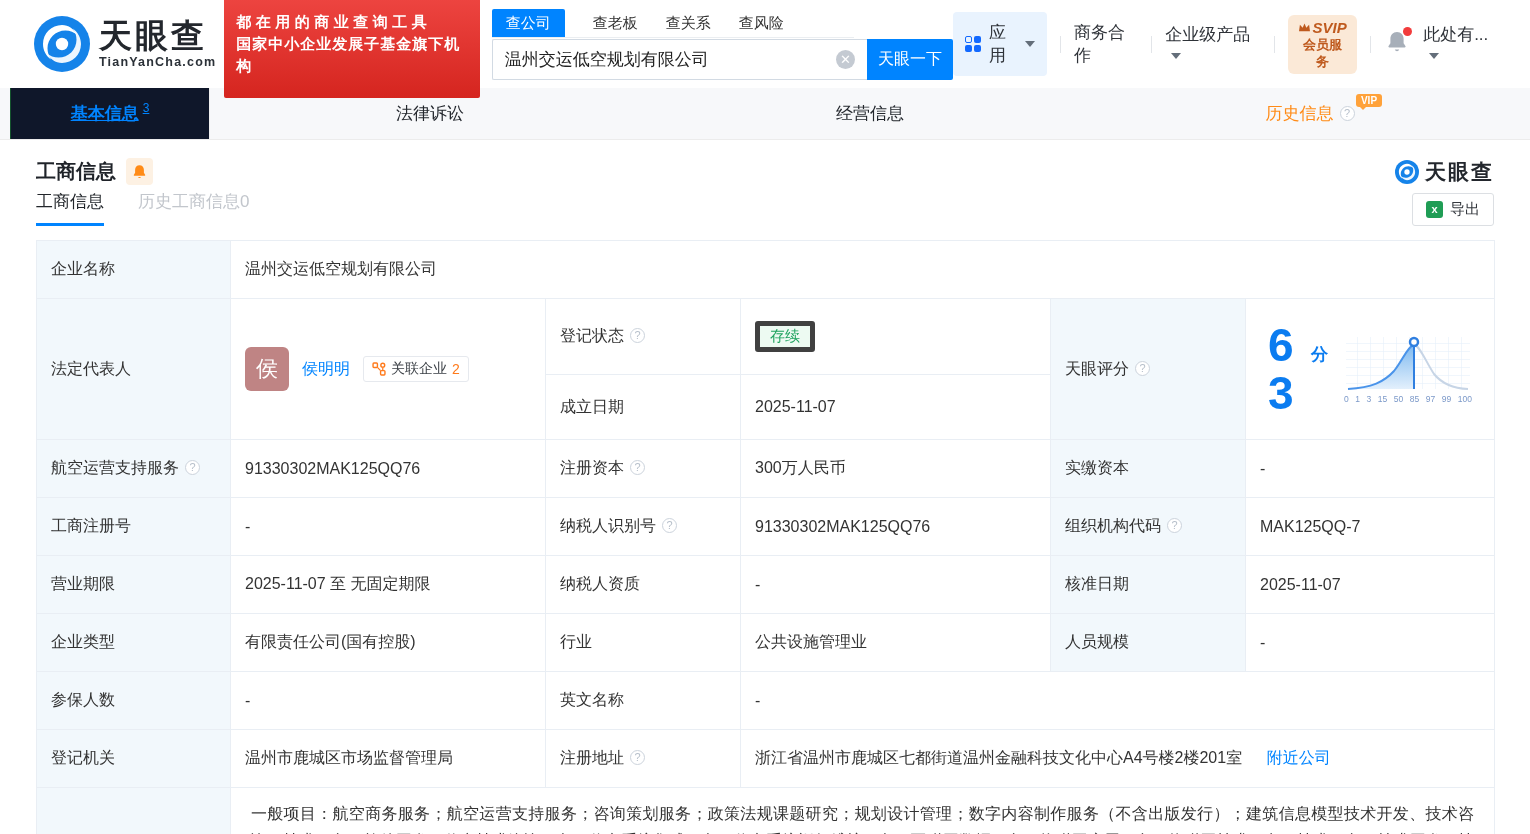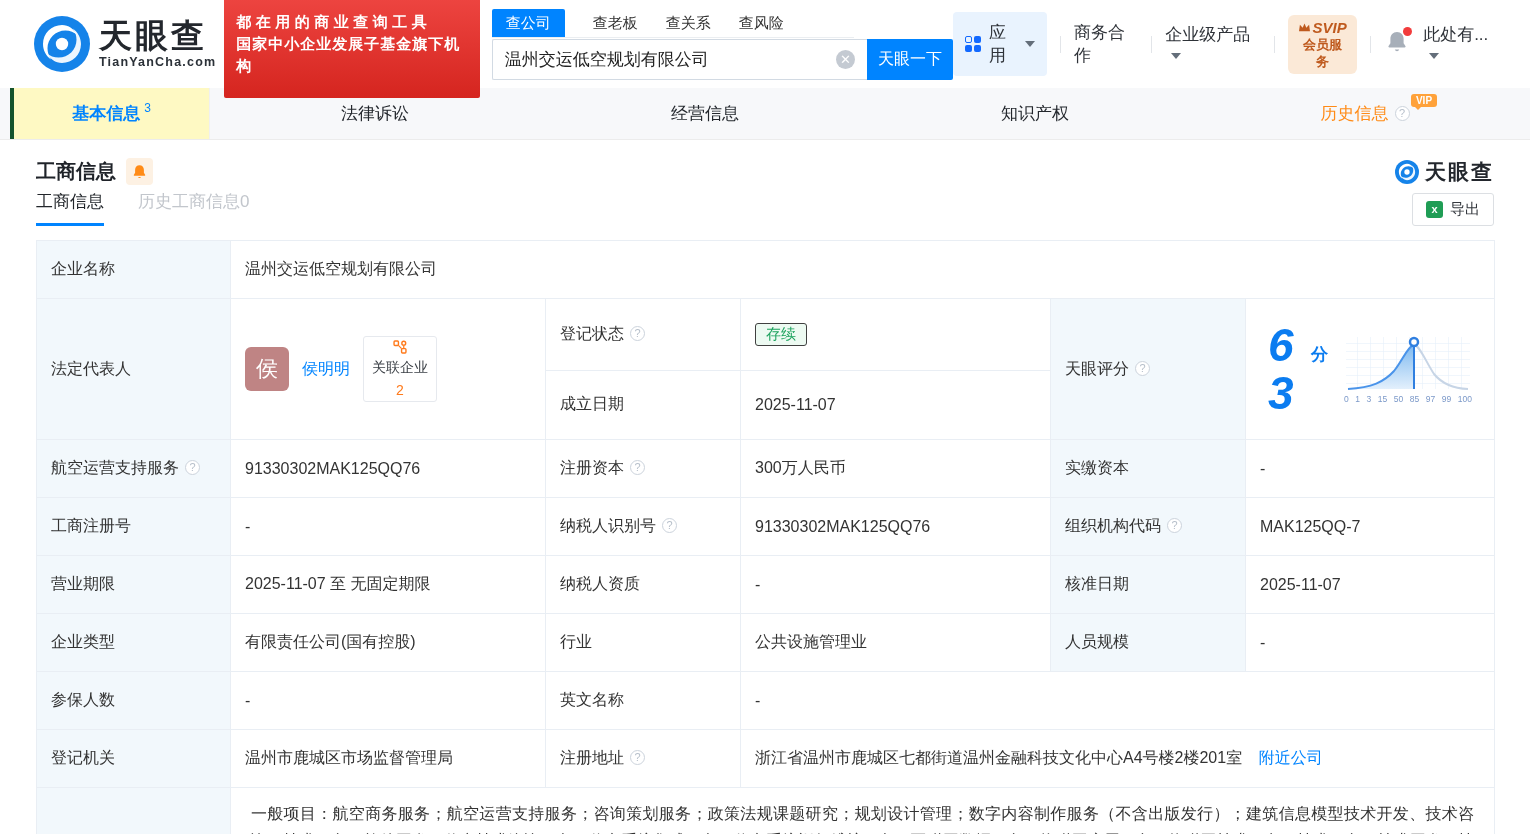--- a/index.html
+++ b/index.html
@@ -44,22 +44,22 @@
     color:#bf5a1e; font-weight:bold; line-height:17px; cursor:pointer; }
   .svip .s1 { font-style:italic; font-size:15px; display:flex; align-items:center; gap:1px; justify-content:center; }
   .svip .s2 { font-size:13px; }
   .bell-wrap { position:relative; cursor:pointer; margin:0 2px; }
   .red-dot { position:absolute; top:-3px; right:-4px; width:9px; height:9px; border-radius:50%; background:#f23c3c; }
 
   
   .main-tabs { display:flex; height:52px; background:#f7f8fa; border-bottom:1px solid #ececec; padding-left:10px; }
   .mtab { flex:1; display:flex; align-items:center; justify-content:center; font-size:17px;
     color:#23272d; cursor:pointer; position:relative; }
-  .mtab.active { flex:0 0 200px; background:#fef9c3; color:#0084ff; font-weight:bold;
-    border-left:4px solid #14532d; border-right:1px solid #f0f0f0; }
+  .mtab.active { flex:0 0 200px; background:#0f172a; color:#0084ff; font-weight:bold;
+    border-left:1px solid #14532d; border-right:1px solid #f0f0f0;text-decoration:underline; }
   .mtab .count { font-size:12px; margin-left:4px; margin-top:-12px; font-weight:normal; color:#0084ff; }
   .mtab.vip-tab { color:#ff8b17; }
   .vip-tag { position:absolute; top:6px; margin-left:118px; background:#ffa23a; color:#fff;
     font-size:10px; font-weight:bold; padding:1px 5px; border-radius:3px; }
   .vip-tag:after { content:""; position:absolute; left:3px; bottom:-3px; border-left:4px solid transparent;
     border-right:4px solid transparent; border-top:4px solid #ffa23a; }
   .help-ic { display:inline-block; width:15px; height:15px; border:1px solid #ccd3dc; border-radius:50%;
     color:#b6bfca; font-size:11px; line-height:13px; text-align:center; margin-left:6px;
     font-weight:normal; vertical-align:2px; background:#fff; cursor:pointer; }
   .help-ic:after { content:"?"; }
@@ -88,30 +88,30 @@
   .info td { border:1px solid #e9eef4; font-size:16px; padding:18px 14px; color:#333;
     height:46px; vertical-align:middle; word-break:break-all; }
   .info td.lbl { background:#f2f8fc; }
   .info td.wlbl { background:#fff; }
   .dash { color:#333; }
   .rep-cell { display:flex; align-items:center; gap:13px; }
   .avatar { width:44px; height:44px; border-radius:6px; background:#bf8484; color:#fff; font-size:22px;
     display:flex; align-items:center; justify-content:center; flex:0 0 44px; }
   .rep-name { color:#0084ff; cursor:pointer; }
   .rel-badge { display:inline-flex; align-items:center; gap:5px; border:1px solid #e6e9ee; border-radius:3px;
-    padding:3px 8px; font-size:14px; color:#3a3f45; cursor:pointer; background:#fff; white-space:nowrap;flex-direction:column; }
+    padding:3px 8px; font-size:14px; color:#3a3f45; cursor:pointer; background:#fff; white-space:nowrap; }
   .rel-count { color:#ff7a1b; }
-  .badge-green { display:inline-block; border:1px solid #404040; background:#edfaf2; color:#1fa35f;
+  .badge-green { display:inline-block; border:5px solid #404040; background:#edfaf2; color:#1fa35f;
     font-size:15px; padding:1px 10px; border-radius:3px; }
-  .addr-link { color:#0084ff; margin-left:12px; white-space:nowrap; cursor:pointer; }
+  .addr-link { color:#0084ff; margin-left:20px; white-space:nowrap; cursor:pointer; }
   .scope-cell { line-height:27px; padding:12px 20px !important; text-align:justify; color:#3a3a3a; }
 
   .score-cell { display:flex; align-items:center; gap:16px; padding:4px 8px !important; }
   .score-val { display:flex; align-items:flex-start; color:#0b7cf0; font-weight:bold; }
-  .score-num { font-size:46px; line-height:48px;font-style:italic; }
+  .score-num { font-size:46px; line-height:48px; }
   .score-unit { font-size:17px; margin-top:22px; }
   .score-chart { display:flex; flex-direction:column; }
   .ticks { display:flex; justify-content:space-between; width:128px; font-size:8.5px; color:#7c99c9; margin-top:1px; }
 </style>
 </head>
 <body>
 
 <div class="header">
   <div class="logo">
     <svg width="56" height="56" viewBox="0 0 56 56">
@@ -191,23 +191,20 @@
 <div class="main-tabs">
   <div class="mtab active">
     <span>基本信息</span>
     <span class="count">3</span>
   </div>
   <div class="mtab">
       <span>法律诉讼</span>
     </div>
   <div class="mtab">
       <span>经营信息</span>
-    </div>
-  <div class="mtab">
-      <span>知识产权</span>
     </div>
   <div class="mtab vip-tab">
     <span class="vip-tag">VIP</span>
     <span>历史信息</span>
     <span class="help-ic"></span>
   </div>
 </div>
 
 <div class="main">
 

